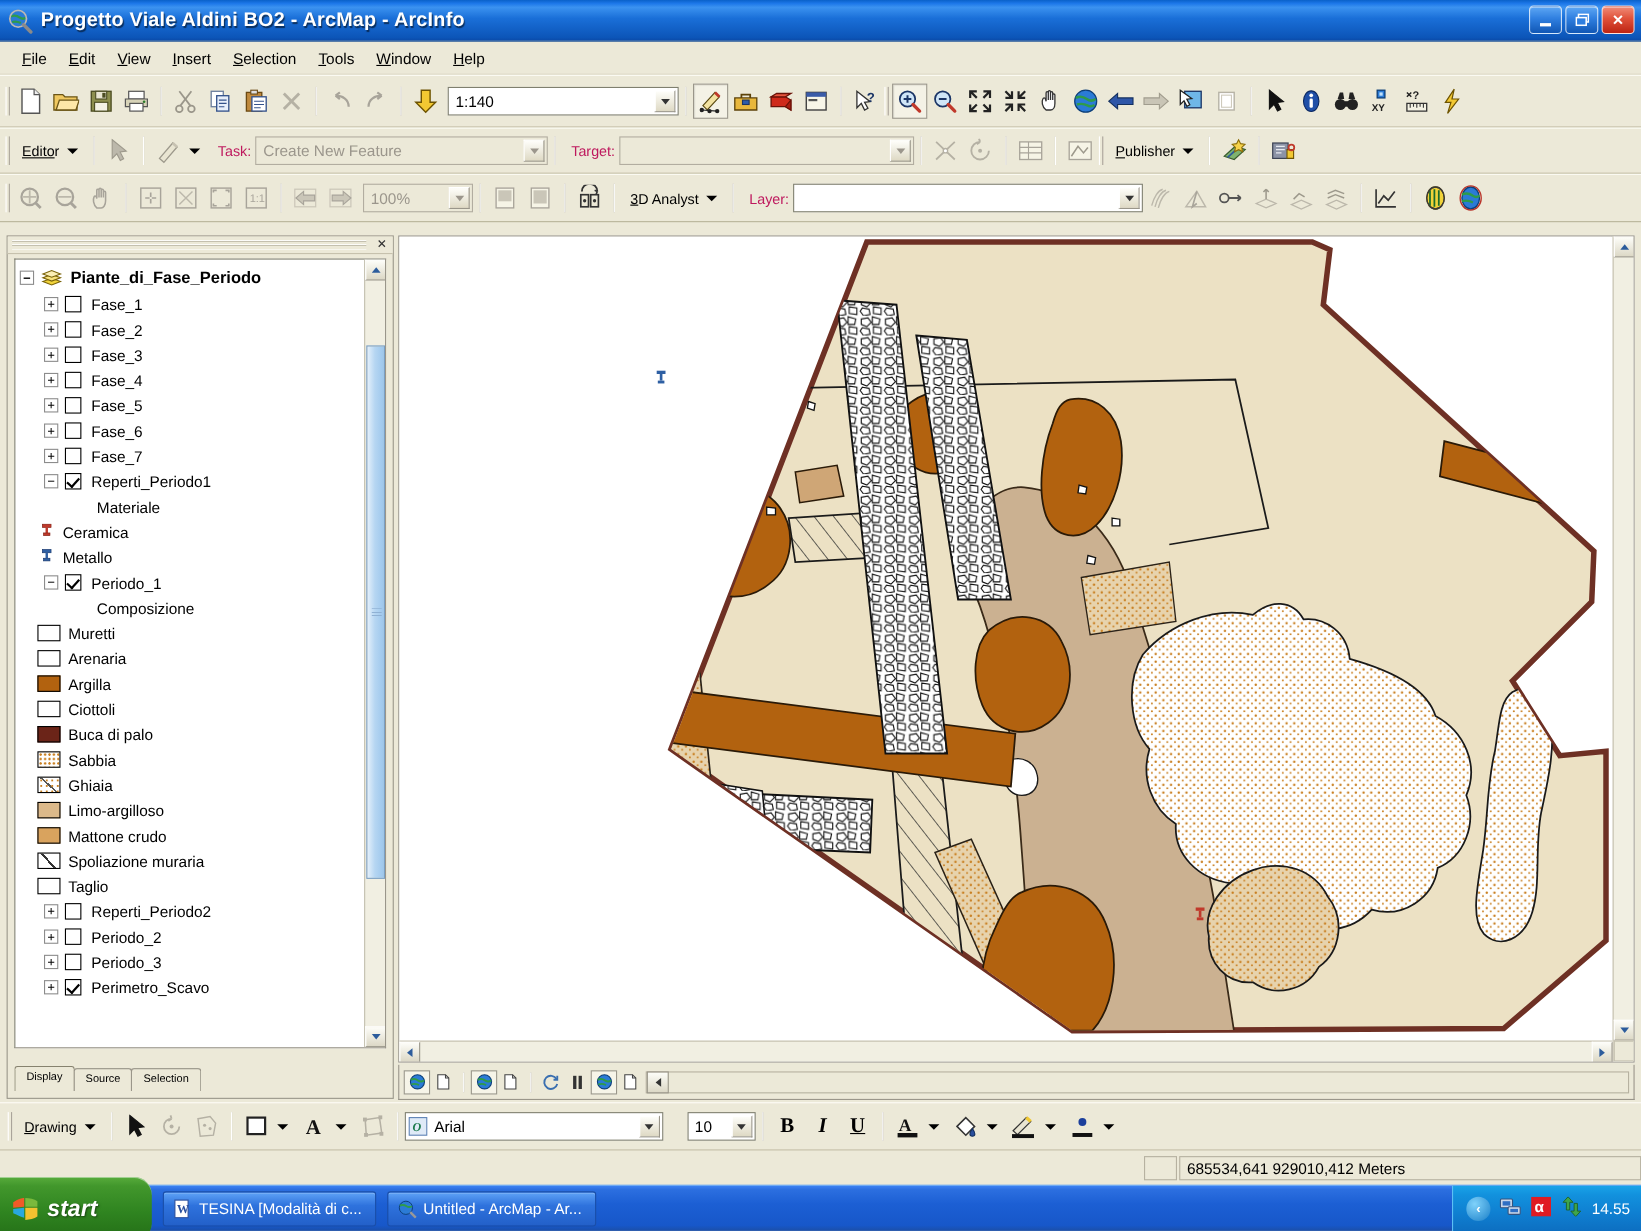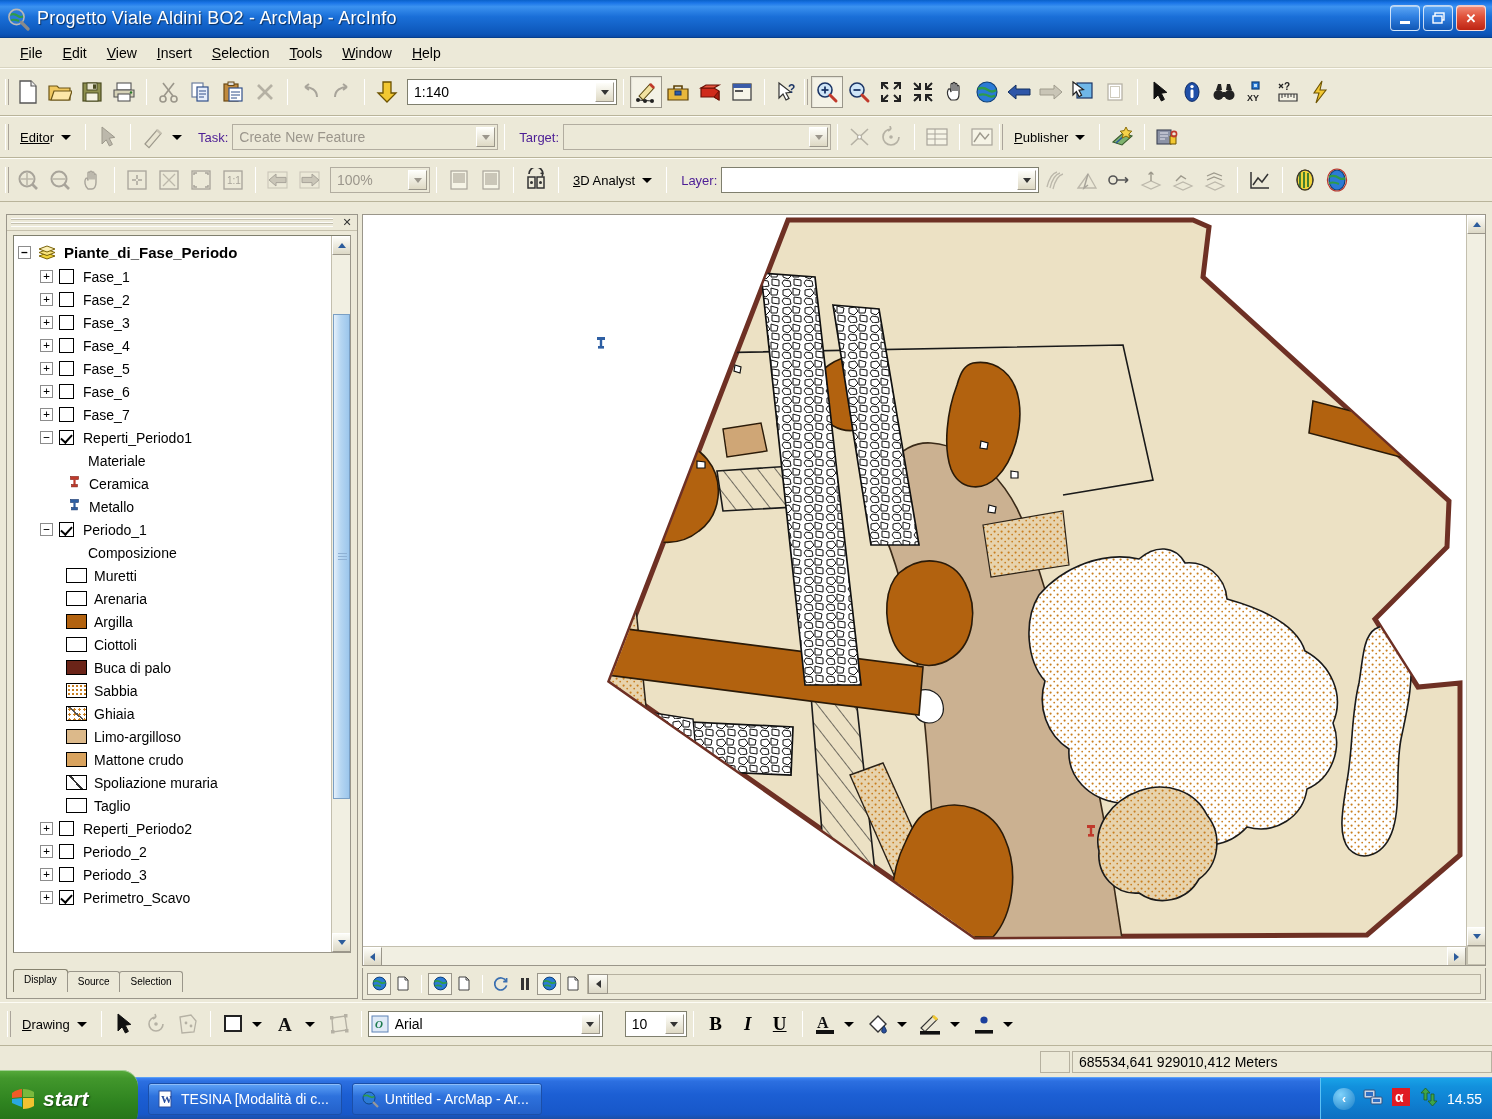--- a/index.html
+++ b/index.html
@@ -24,21 +24,21 @@
     position: absolute; left: 0; top: 0; width: 1492px; height: 38px;
     background: linear-gradient(to bottom, #0a61c9 0%, #1b76e8 8%, #3b92f0 18%, #1a6fd8 45%, #0c55b8 92%, #0a4aa8 100%);
     border-bottom: 1px solid #05408f;
     display: flex; align-items: center;
   }
   #titlebar .tb-icon {
     width: 24px; height: 24px; margin-left: 6px; margin-right: 7px;
     flex: 0 0 auto; position: relative;
   }
   #titlebar .tb-title {
-    color: #fff; font-weight: normal; font-size: 18px;
+    color: #fff; font-weight: bold; font-size: 18px;
     text-shadow: 1px 1px 1px rgba(0,0,0,.55);
     letter-spacing: .2px; white-space: nowrap;
   }
   #win-buttons { position: absolute; right: 6px; top: 5px; display: flex; gap: 3px; }
   .win-btn {
     width: 30px; height: 26px; border-radius: 4px;
     border: 1px solid rgba(255,255,255,.75);
     display: flex; align-items: center; justify-content: center;
     color: #fff; font-size: 13px; font-weight: bold;
     background: linear-gradient(to bottom,#5ea8f5 0%, #2f7fe0 45%, #1157b5 100%);
@@ -78,21 +78,21 @@
 
   .tb-btn {
     width: 32px; height: 32px; flex: 0 0 auto;
     display: flex; align-items: center; justify-content: center;
     position: relative;
   }
   .tb-btn.pressed { border: 1px solid #9a968a; background: #f4f2e6;
                     box-shadow: inset 1px 1px 1px rgba(0,0,0,.08); }
   .tb-btn svg { display: block; }
   .tb-label { font-size: 13px; padding: 0 4px 0 8px; white-space: nowrap; }
-  .tb-label.dim { color: #4c1d95; }
+  .tb-label.dim { color: #be185d; }
   .tb-label u { text-decoration: underline; }
 
   .caret-down {
     width: 0; height: 0; border-left: 5px solid transparent;
     border-right: 5px solid transparent; border-top: 5px solid #000;
     margin: 0 8px 0 3px; flex: 0 0 auto;
   }
 
   .combo {
     height: 26px; background: #fff; border: 1px solid #7f7f6e;
@@ -156,21 +156,21 @@
     content: ""; position: absolute; left: 3px; top: 1px;
     width: 5px; height: 9px; border: solid #000; border-width: 0 2px 2px 0;
     transform: rotate(42deg);
   }
   .swatch {
     width: 21px; height: 15px; border: 1px solid #000; flex: 0 0 auto; margin-right: 7px;
   }
   .stack-icon { width: 20px; height: 17px; margin-right: 7px; flex: 0 0 auto; }
   .pin { width: 16px; margin-right: 7px; flex: 0 0 auto; display:flex; justify-content:center;}
   .indent-1 { padding-left: 26px; }
-  .indent-2 { padding-left: 52px; align-items: center; }
+  .indent-2 { padding-left: 20px; align-items: center; }
   .indent-3 { padding-left: 74px; }
 
   
   #toc-scroll {
     position: absolute; right: 0; top: 0; width: 19px; height: 100%;
     background: #f1efe2; border-left: 1px solid #c3bfae;
   }
   .sb-btn {
     width: 19px; height: 19px;
     background: linear-gradient(to bottom,#fdfdf8,#dcd8c6);

